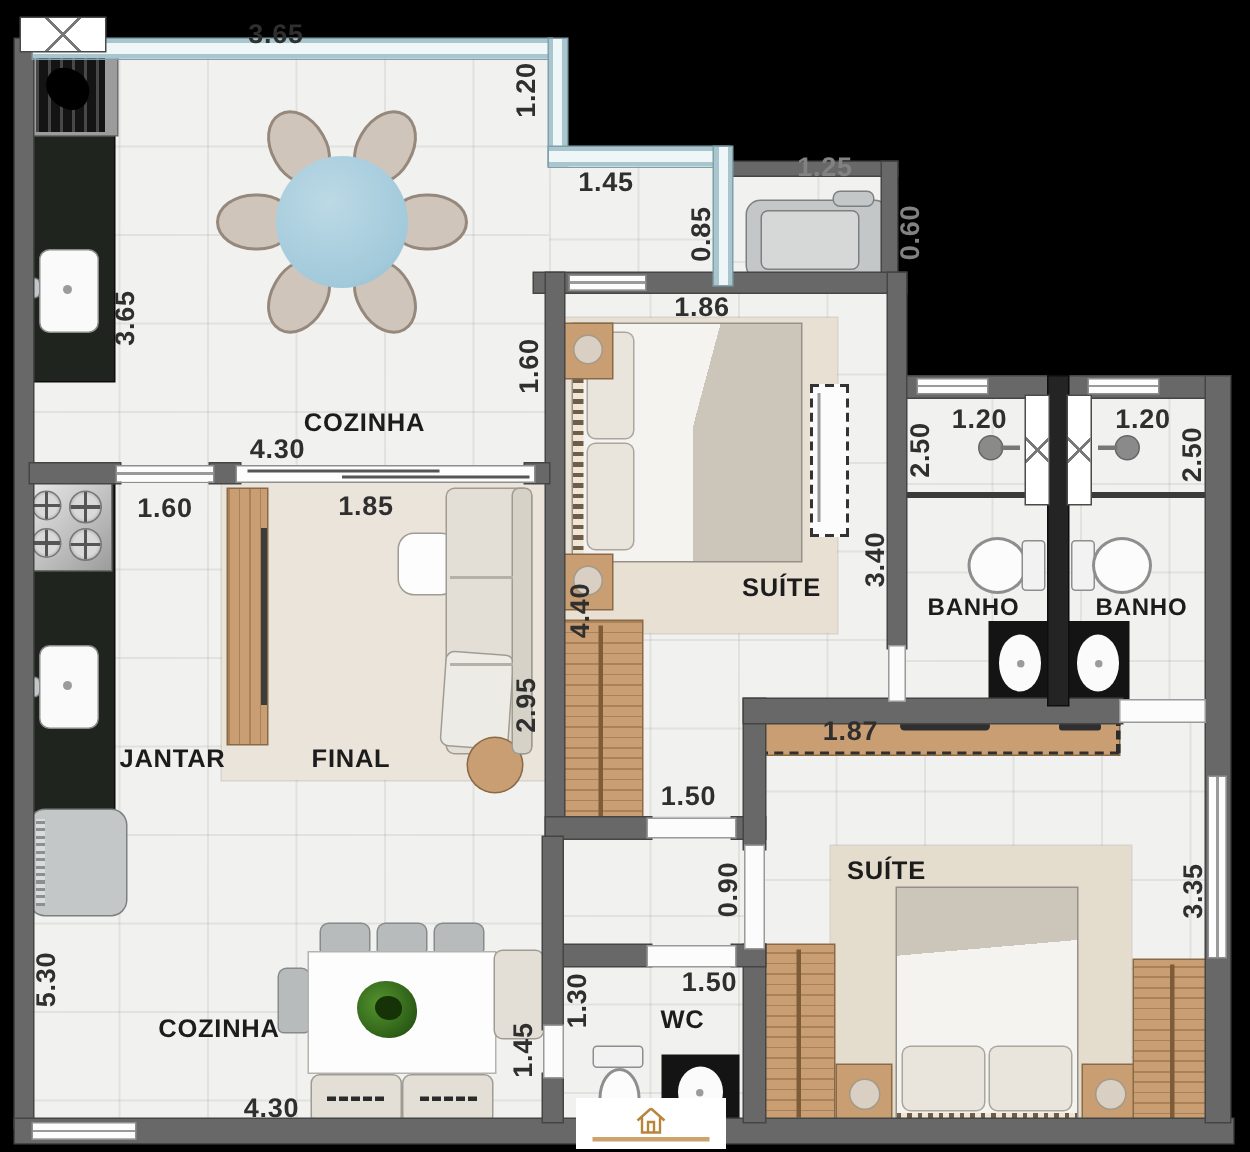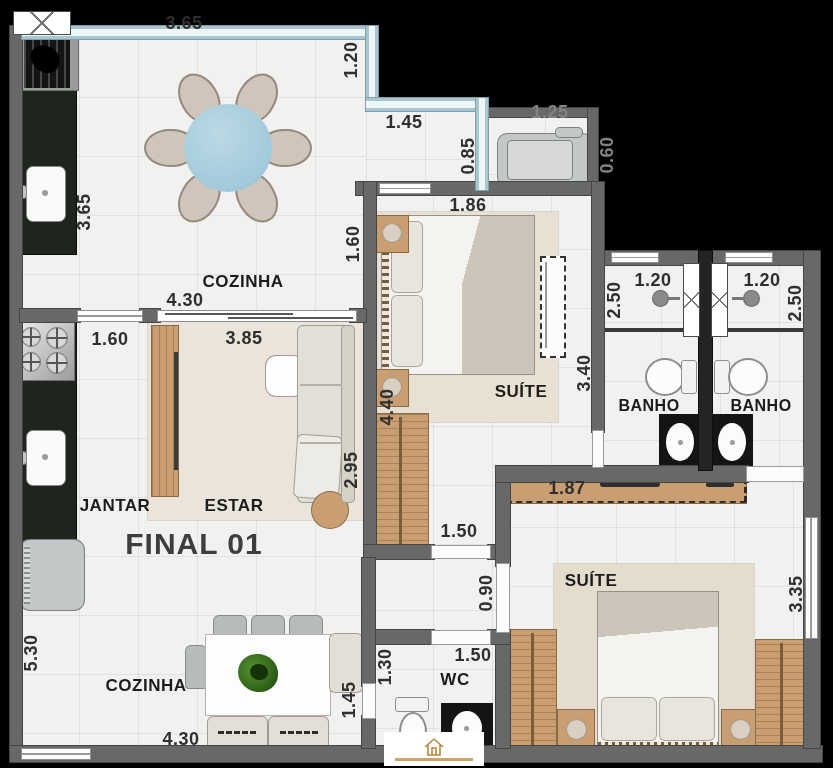--- a/index.html
+++ b/index.html
@@ -255,48 +255,47 @@
   <div class="dim v" style="left:84px;top:212px">3.65</div>
   <div class="dim v" style="left:351px;top:60px">1.20</div>
   <div class="dim" style="left:404px;top:122px">1.45</div>
   <div class="dim v" style="left:468px;top:156px">0.85</div>
   <div class="dim onblack" style="left:550px;top:112px">1.25</div>
   <div class="dim onblack v" style="left:607px;top:155px">0.60</div>
   <div class="dim" style="left:468px;top:205px">1.86</div>
   <div class="dim v" style="left:353px;top:244px">1.60</div>
   <div class="dim" style="left:185px;top:300px">4.30</div>
   <div class="dim" style="left:110px;top:339px">1.60</div>
-  <div class="dim" style="left:244px;top:338px">3.85</div>
+  <div class="dim" style="left:244px;top:338px">1.85</div>
   <div class="dim v" style="left:387px;top:407px">4.40</div>
   <div class="dim v" style="left:351px;top:470px">2.95</div>
   <div class="dim v" style="left:584px;top:373px">3.40</div>
   <div class="dim v" style="left:614px;top:300px">2.50</div>
   <div class="dim" style="left:653px;top:280px">1.20</div>
   <div class="dim" style="left:762px;top:280px">1.20</div>
   <div class="dim v" style="left:795px;top:303px">2.50</div>
   <div class="dim" style="left:567px;top:488px">1.87</div>
   <div class="dim" style="left:459px;top:531px">1.50</div>
   <div class="dim v" style="left:486px;top:593px">0.90</div>
   <div class="dim" style="left:473px;top:655px">1.50</div>
   <div class="dim v" style="left:385px;top:667px">1.30</div>
   <div class="dim v" style="left:349px;top:700px">1.45</div>
   <div class="dim v" style="left:31px;top:653px">5.30</div>
   <div class="dim" style="left:181px;top:739px">4.30</div>
   <div class="dim v" style="left:796px;top:594px">3.35</div>
 
   <div class="room" style="left:243px;top:282px">COZINHA</div>
   <div class="room" style="left:115px;top:506px">JANTAR</div>
-  <div class="room" style="left:234px;top:506px">ESTAR</div>
+  <div class="room" style="left:234px;top:506px">FINAL</div>
   <div class="room" style="left:146px;top:686px">COZINHA</div>
   <div class="room" style="left:521px;top:392px">SUÍTE</div>
   <div class="room" style="left:591px;top:581px">SUÍTE</div>
   <div class="room sm" style="left:649px;top:406px">BANHO</div>
   <div class="room sm" style="left:761px;top:406px">BANHO</div>
   <div class="room" style="left:455px;top:680px">WC</div>
-  <div class="room title" style="left:194px;top:544px">FINAL 01</div>
 
   <div class="logo">
     <svg width="20" height="18" viewBox="0 0 20 18">
       <path d="M10 1 L19 9 M10 1 L1 9 M4 7 V17 H16 V7 M8 17 V10 H12 V17" stroke="#b8863b" fill="none" stroke-width="1.6"></path>
     </svg>
     <div class="logo-bar"></div>
   </div>
 
 </div>
 

